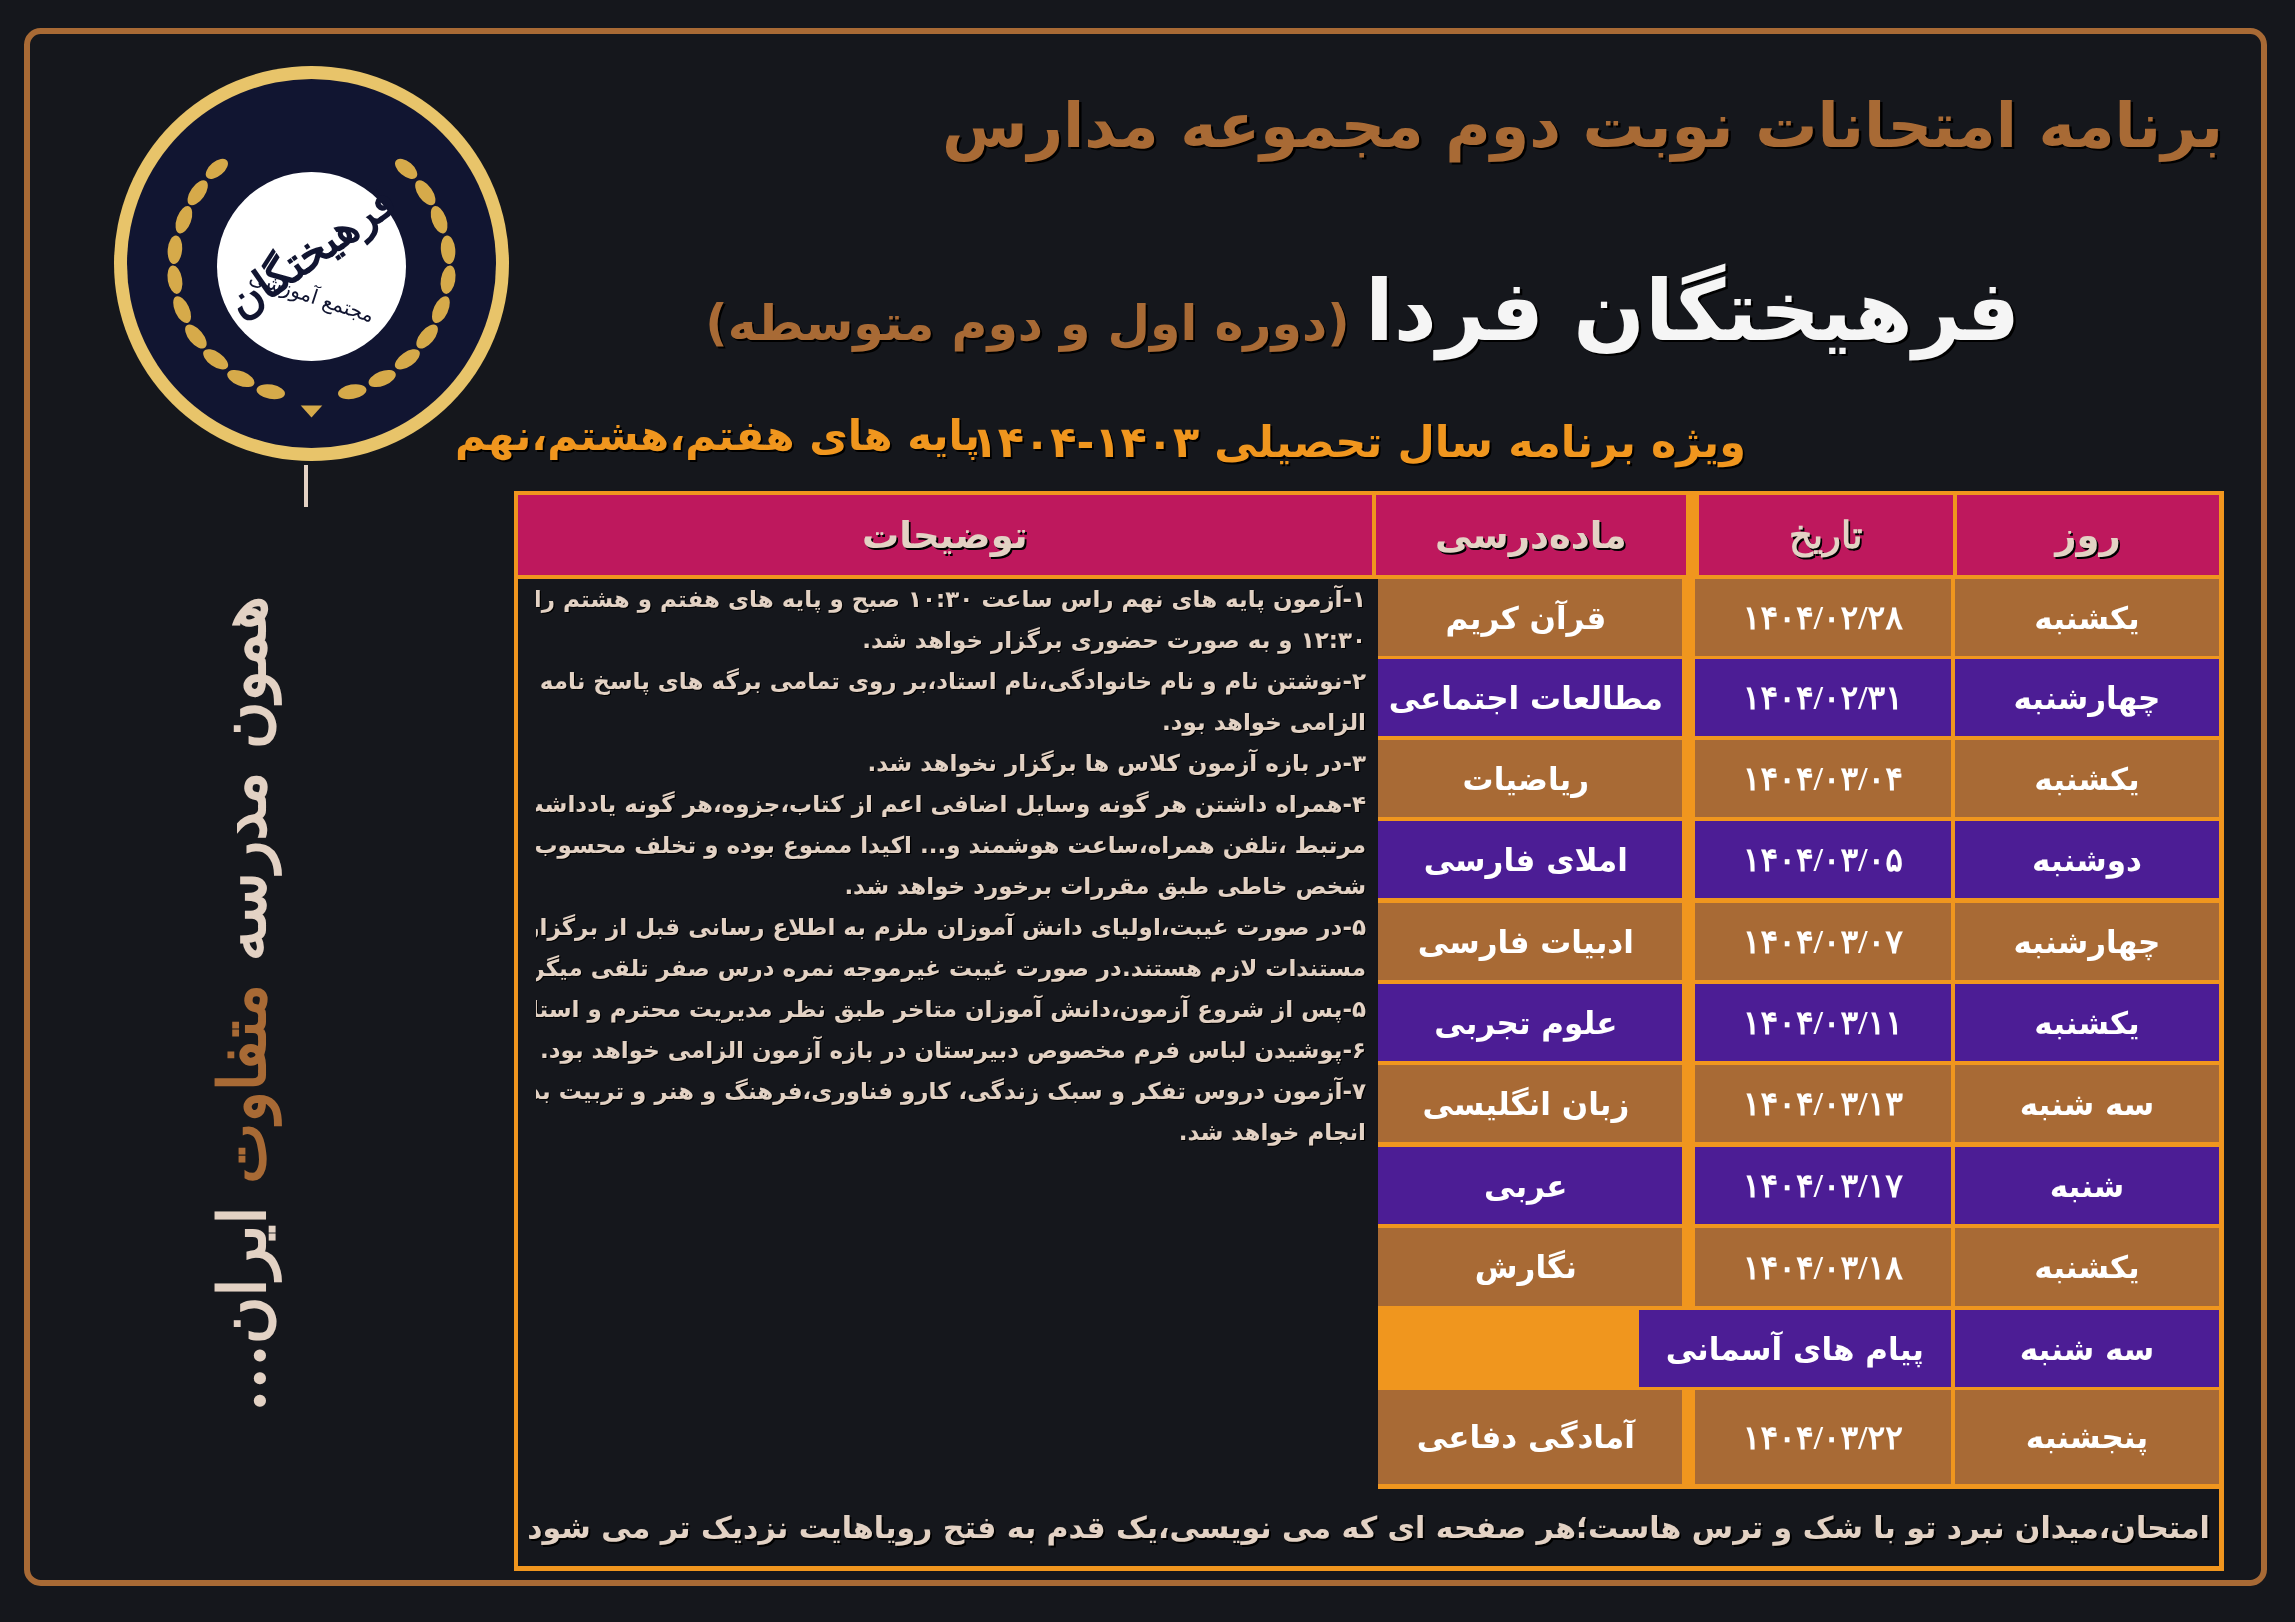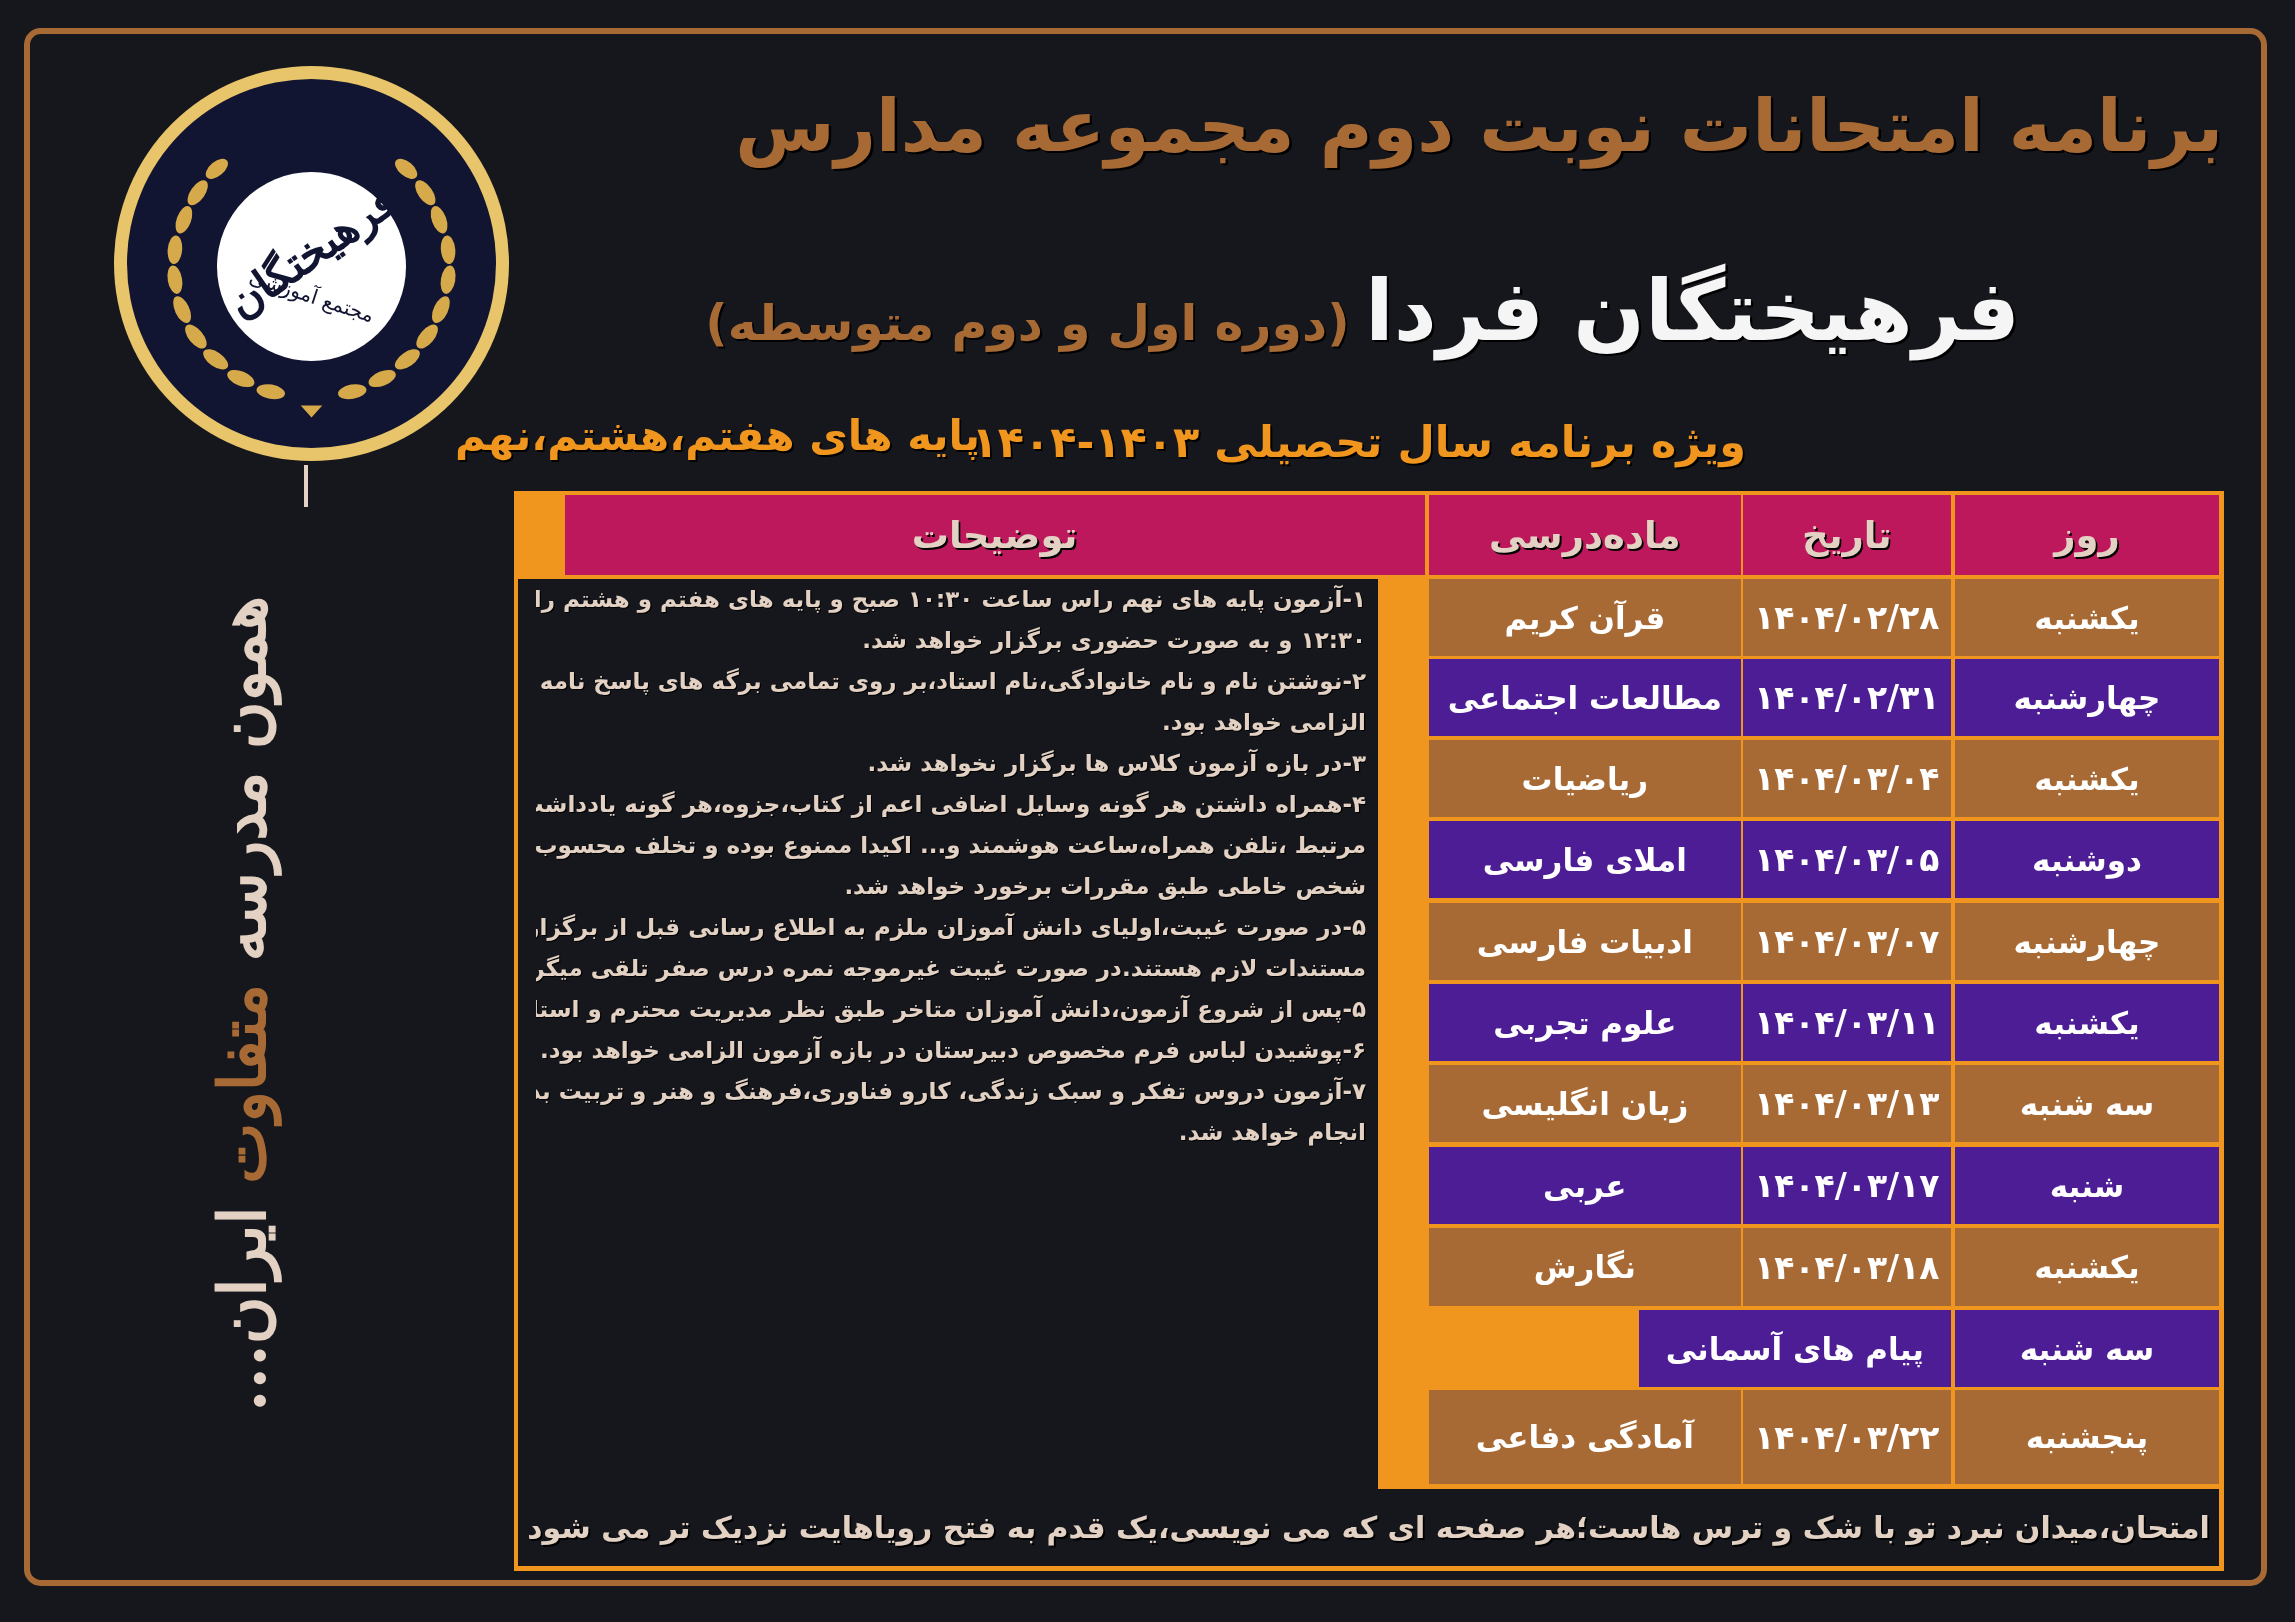--- a/index.html
+++ b/index.html
@@ -7,21 +7,21 @@
   body { position: relative; font-family: "DejaVu Sans", sans-serif; color: #ffffff; }
 
   .frame {
     position: absolute; left: 24px; top: 27.5px; width: 2243px; height: 1558px;
     border: 6.6px solid #a86a35; border-radius: 16.7px;
   }
 
   
   .title-main {
     position: absolute; right: 72px; top: 66px; width: 1614px; text-align: right;
-    direction: rtl; color: #a86a35; font-weight: bold; font-size: 72px; line-height: 120px;
+    direction: rtl; color: #a86a35; font-weight: bold; font-size: 62px; line-height: 120px;
     letter-spacing: -1.2px; text-shadow: 2.4px 2.4px 0 #000;
   }
   .title-sub {
     position: absolute; right: 275px; top: 257px; width: 1435px; text-align: right;
     direction: rtl; font-weight: bold; line-height: 108px; white-space: nowrap;
   }
   .title-sub .school { color: #f5f5f5; font-size: 84px; text-shadow: 2.4px 2.4px 0 #000; }
   .title-sub .period { color: #a86a35; font-size: 49px; text-shadow: 1.8px 1.8px 0 #000; margin-right: 12px; }
 
   .tagline-year {
@@ -68,21 +68,21 @@
     position: absolute; left: 514px; top: 491px; width: 1710px; height: 1080px;
     border: 4.2px solid #f0961e; background: #f0961e;
   }
   .row { position: absolute; left: 0; width: 1701px; display: flex; flex-direction: row-reverse; }
   .cell {
     display: flex; align-items: center; justify-content: center; height: 100%;
     font-weight: bold; text-align: center; direction: rtl; white-space: nowrap;
   }
   .head .cell { background: #be185d; color: #e3d2c4; font-size: 37px; text-shadow: 1.8px 1.8px 0 #000; }
   .c-day  { width: 264px; margin-left: 4.2px; }
-  .c-date { width: 208px; margin-left: 2px; }
+  .c-date { width: 256px; margin-left: 13px; font-family: Liberation Serif, serif; }
   .c-subj { width: 312px; margin-left: 4.2px; }
   .c-desc { width: 860px; }
   .data .cell { font-size: 31px; color: #ffffff; }
   .data .c-date { font-size: 33px; letter-spacing: 0.6px; }
   .data.brown .c-day, .data.brown .c-date, .data.brown .c-subj { background: #a86a35; }
   .data.dark  .c-day, .data.dark  .c-date, .data.dark  .c-subj { background: #4c1d95; }
 
   .desc-block {
     position: absolute; left: 0; top: 84px; width: 860px; height: 910px; background: #15171c;
     direction: rtl; text-align: right; padding: 0 12px 0 18px;

